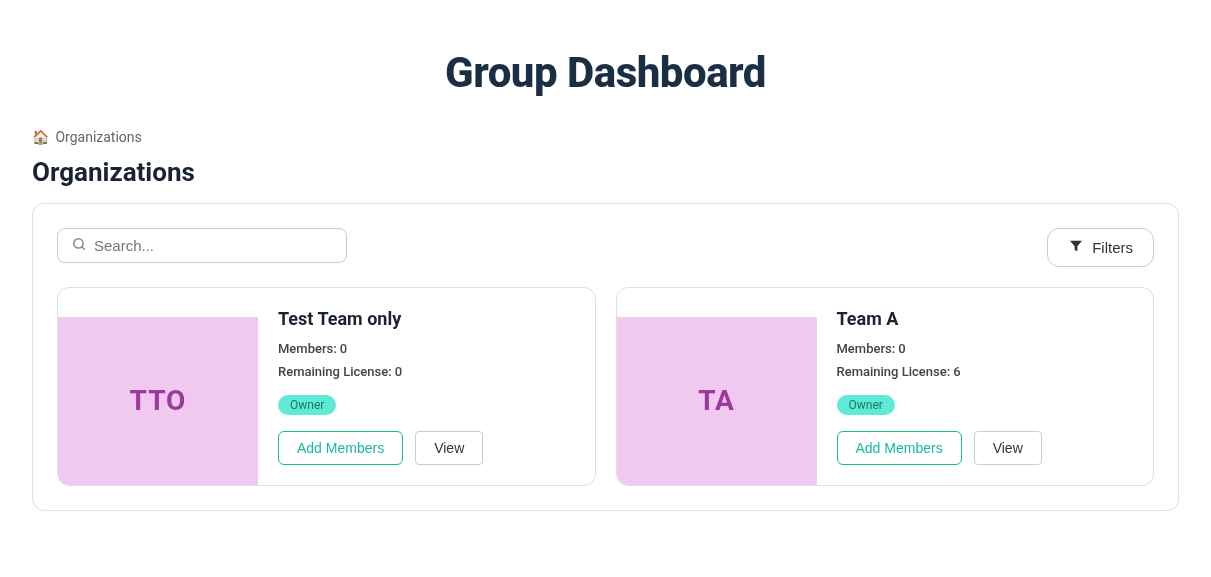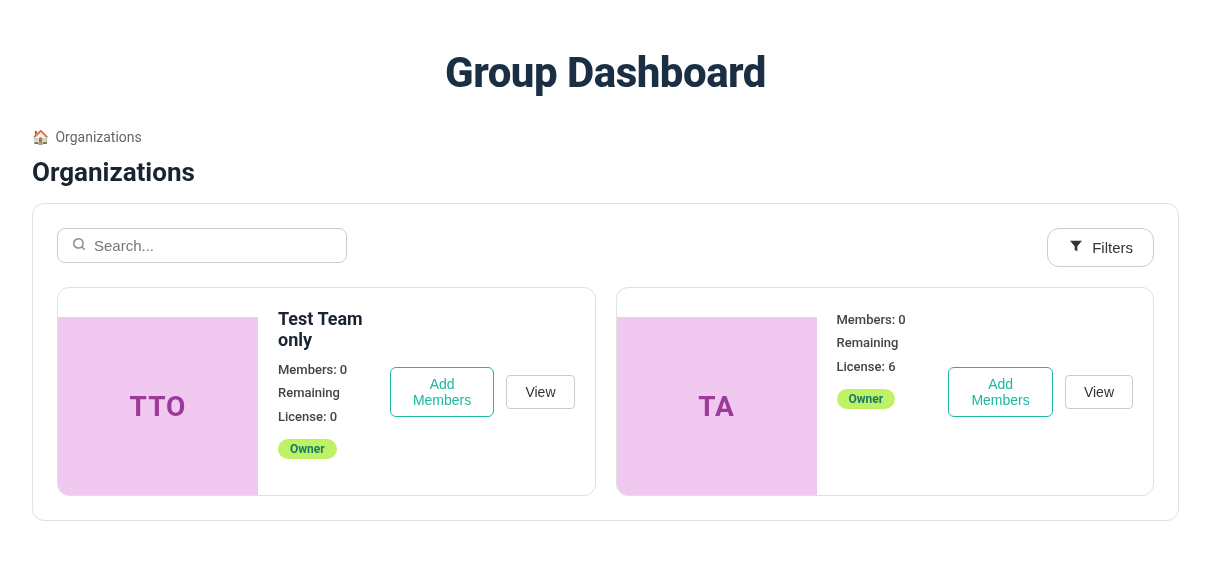--- a/index.html
+++ b/index.html
@@ -139,21 +139,21 @@
       font-weight: 700;
       color: #9a3a9a;
       letter-spacing: 1px;
       margin-top: 29px;
     }
 
     .org-card-content {
       flex: 1;
       padding: 20px 20px 20px;
       display: flex;
-      flex-direction: row;
+      flex-direction: column;
       justify-content: space-between;
     }
 
     .org-card-name {
       font-size: 18px;
       font-weight: 700;
       color: #1a2332;
       margin-bottom: 8px;
     }
 
@@ -163,26 +163,26 @@
       line-height: 1.8;
       margin-bottom: 10px;
     }
 
     .org-card-meta div {
       font-weight: 500;
     }
 
     .owner-badge {
       display: inline-block;
-      background: #bef264;
+      background: #5eead4;
       color: #1a7a6a;
       border-radius: 12px;
       padding: 3px 12px;
       font-size: 12px;
-      font-weight: 700;
+      font-weight: 400;
       margin-bottom: 16px;
     }
 
     .org-card-actions {
       display: flex;
       align-items: center;
       gap: 12px;
     }
 
     .btn-add-members {
@@ -263,20 +263,21 @@
         </div>
       </div>
     </div>
 
     <div class="org-card">
       <div class="org-card-image">
         <span>TA</span>
       </div>
       <div class="org-card-content">
         <div>
+          <div class="org-card-name">Team A</div>
           <div class="org-card-meta">
             <div>Members: 0</div>
             <div>Remaining License: 6</div>
           </div>
           <span class="owner-badge">Owner</span>
         </div>
         <div class="org-card-actions">
           <button class="btn-add-members">Add Members</button>
           <button class="btn-view">View</button>
         </div>

